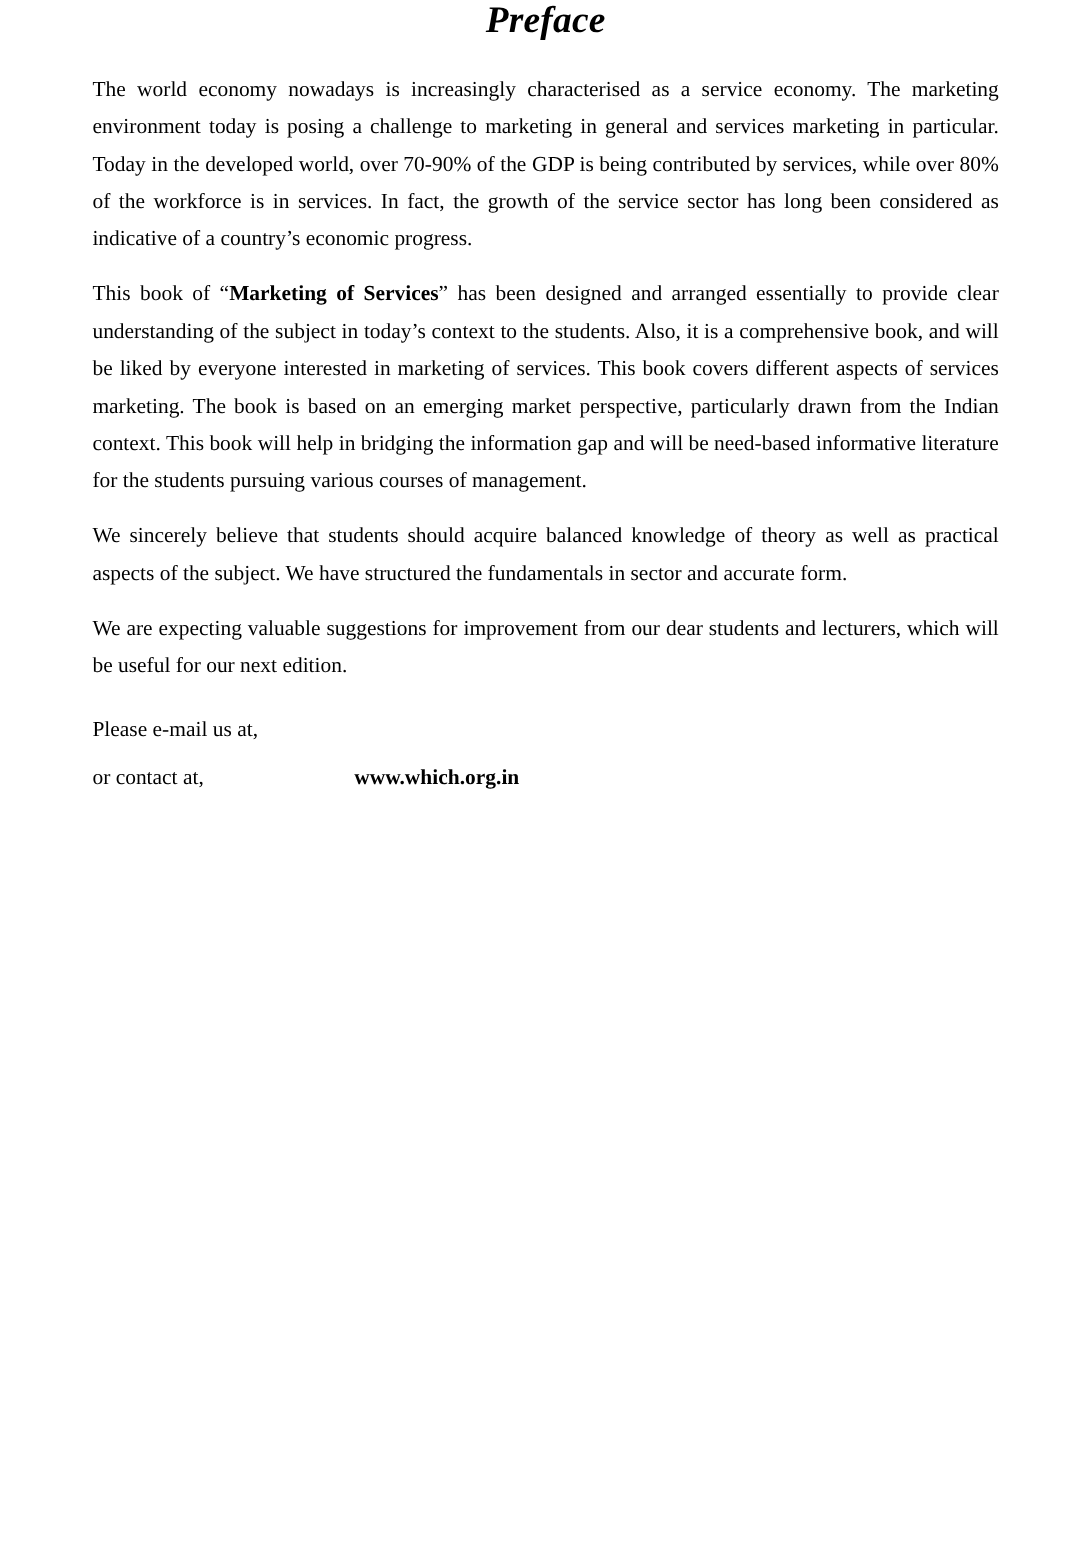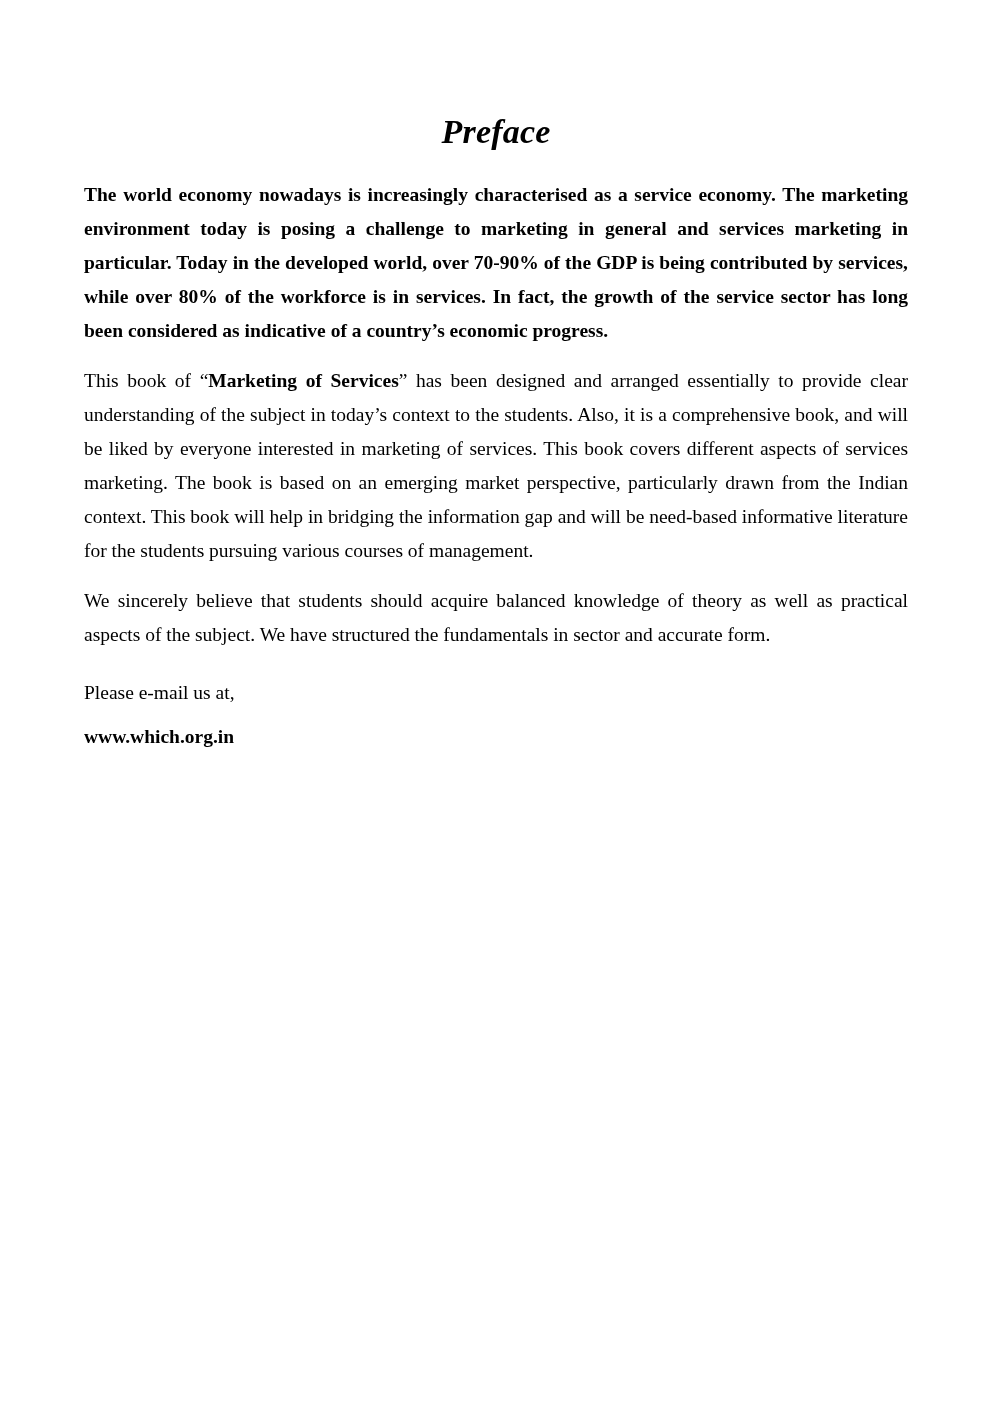--- a/index.html
+++ b/index.html
@@ -22,35 +22,33 @@
     left: 84px;
     top: 0;
     width: 824px;
   }
   .page-title {
     font-size: 34px;
     font-weight: bold;
     font-style: italic;
     text-align: center;
     margin: 0;
-    padding-top: 113px;
     line-height: 1.1;
     letter-spacing: 0.2px;
   }
   .body-para {
     font-size: 19.5px;
     line-height: 34px;
     text-align: justify;
     text-justify: inter-word;
     margin: 0;
     color: #000000;
   }
   .body-para.first {
     margin-top: 28px;
-    font-weight: bold;
   }
   .body-para + .body-para {
     margin-top: 16px;
   }
   .body-para b {
     font-weight: bold;
     margin-top: 48px;
   }
   .contact-block {
     margin-top: 24px;
@@ -77,25 +75,27 @@
 
 <div class="page">
   <div class="content">
 
     <h1 class="page-title">Preface</h1>
 
     <div id="paragraphs">
         <p class="body-para first"><span>The world economy nowadays is increasingly characterised as a service economy. The marketing environment today is posing a challenge to marketing in general and services marketing in particular. Today in the developed world, over 70-90% of the GDP is being contributed by services, while over 80% of the workforce is in services. In fact, the growth of the service sector has long been considered as indicative of a country’s economic progress.</span></p>
         <p class="body-para"><span>This book of “</span><b>Marketing of Services</b><span>” has been designed and arranged essentially to provide clear understanding of the subject in today’s context to the students. Also, it is a comprehensive book, and will be liked by everyone interested in marketing of services. This book covers different aspects of services marketing. The book is based on an emerging market perspective, particularly drawn from the Indian context. This book will help in bridging the information gap and will be need-based informative literature for the students pursuing various courses of management.</span></p>
         <p class="body-para"><span>We sincerely believe that students should acquire balanced knowledge of theory as well as practical aspects of the subject. We have structured the fundamentals in sector and accurate form.</span></p>
+        <p class="body-para"><span>We are expecting valuable suggestions for improvement from our dear students and lecturers, which will be useful for our next edition.</span></p>
       </div>
 
     <div class="contact-block" id="contact-block">
         <div class="contact-row">
           <span class="contact-label">Please e-mail us at,</span>
         </div>
         <div class="contact-row">
+          <span class="contact-label">or contact at,</span>
           <span class="contact-value">www.which.org.in</span>
         </div>
       </div>
 
   </div>
 </div>
 
 </body></html>

